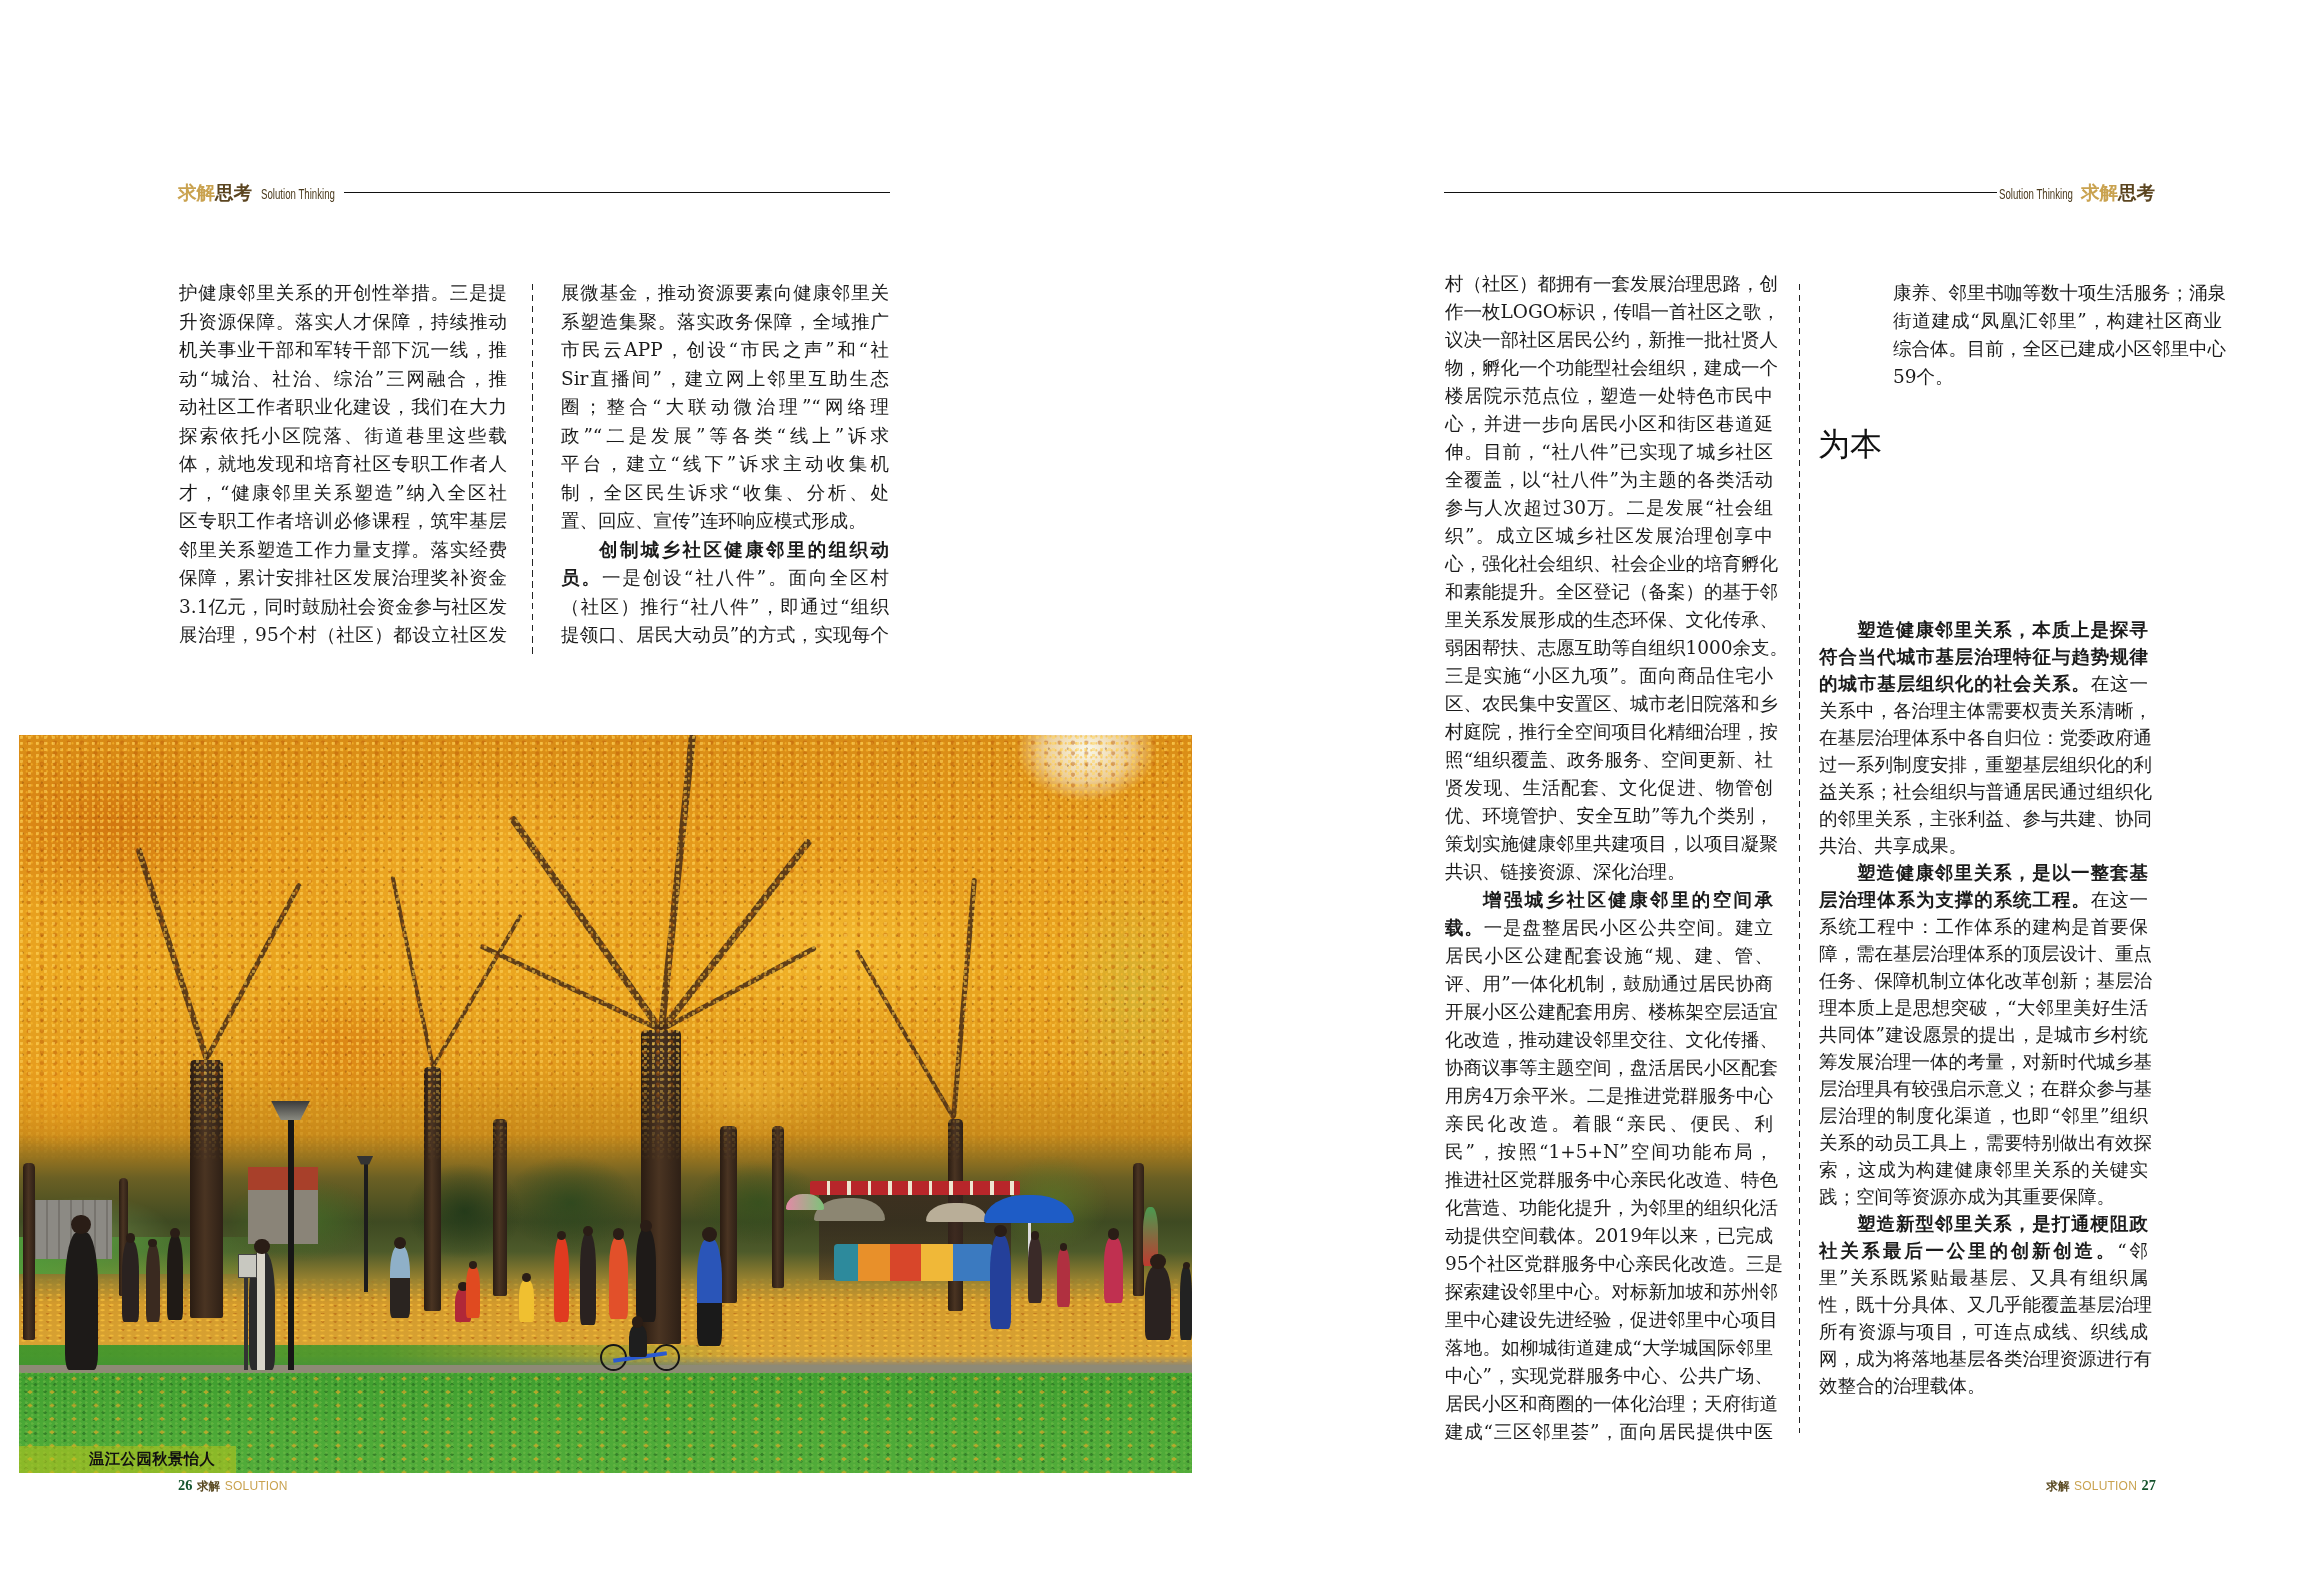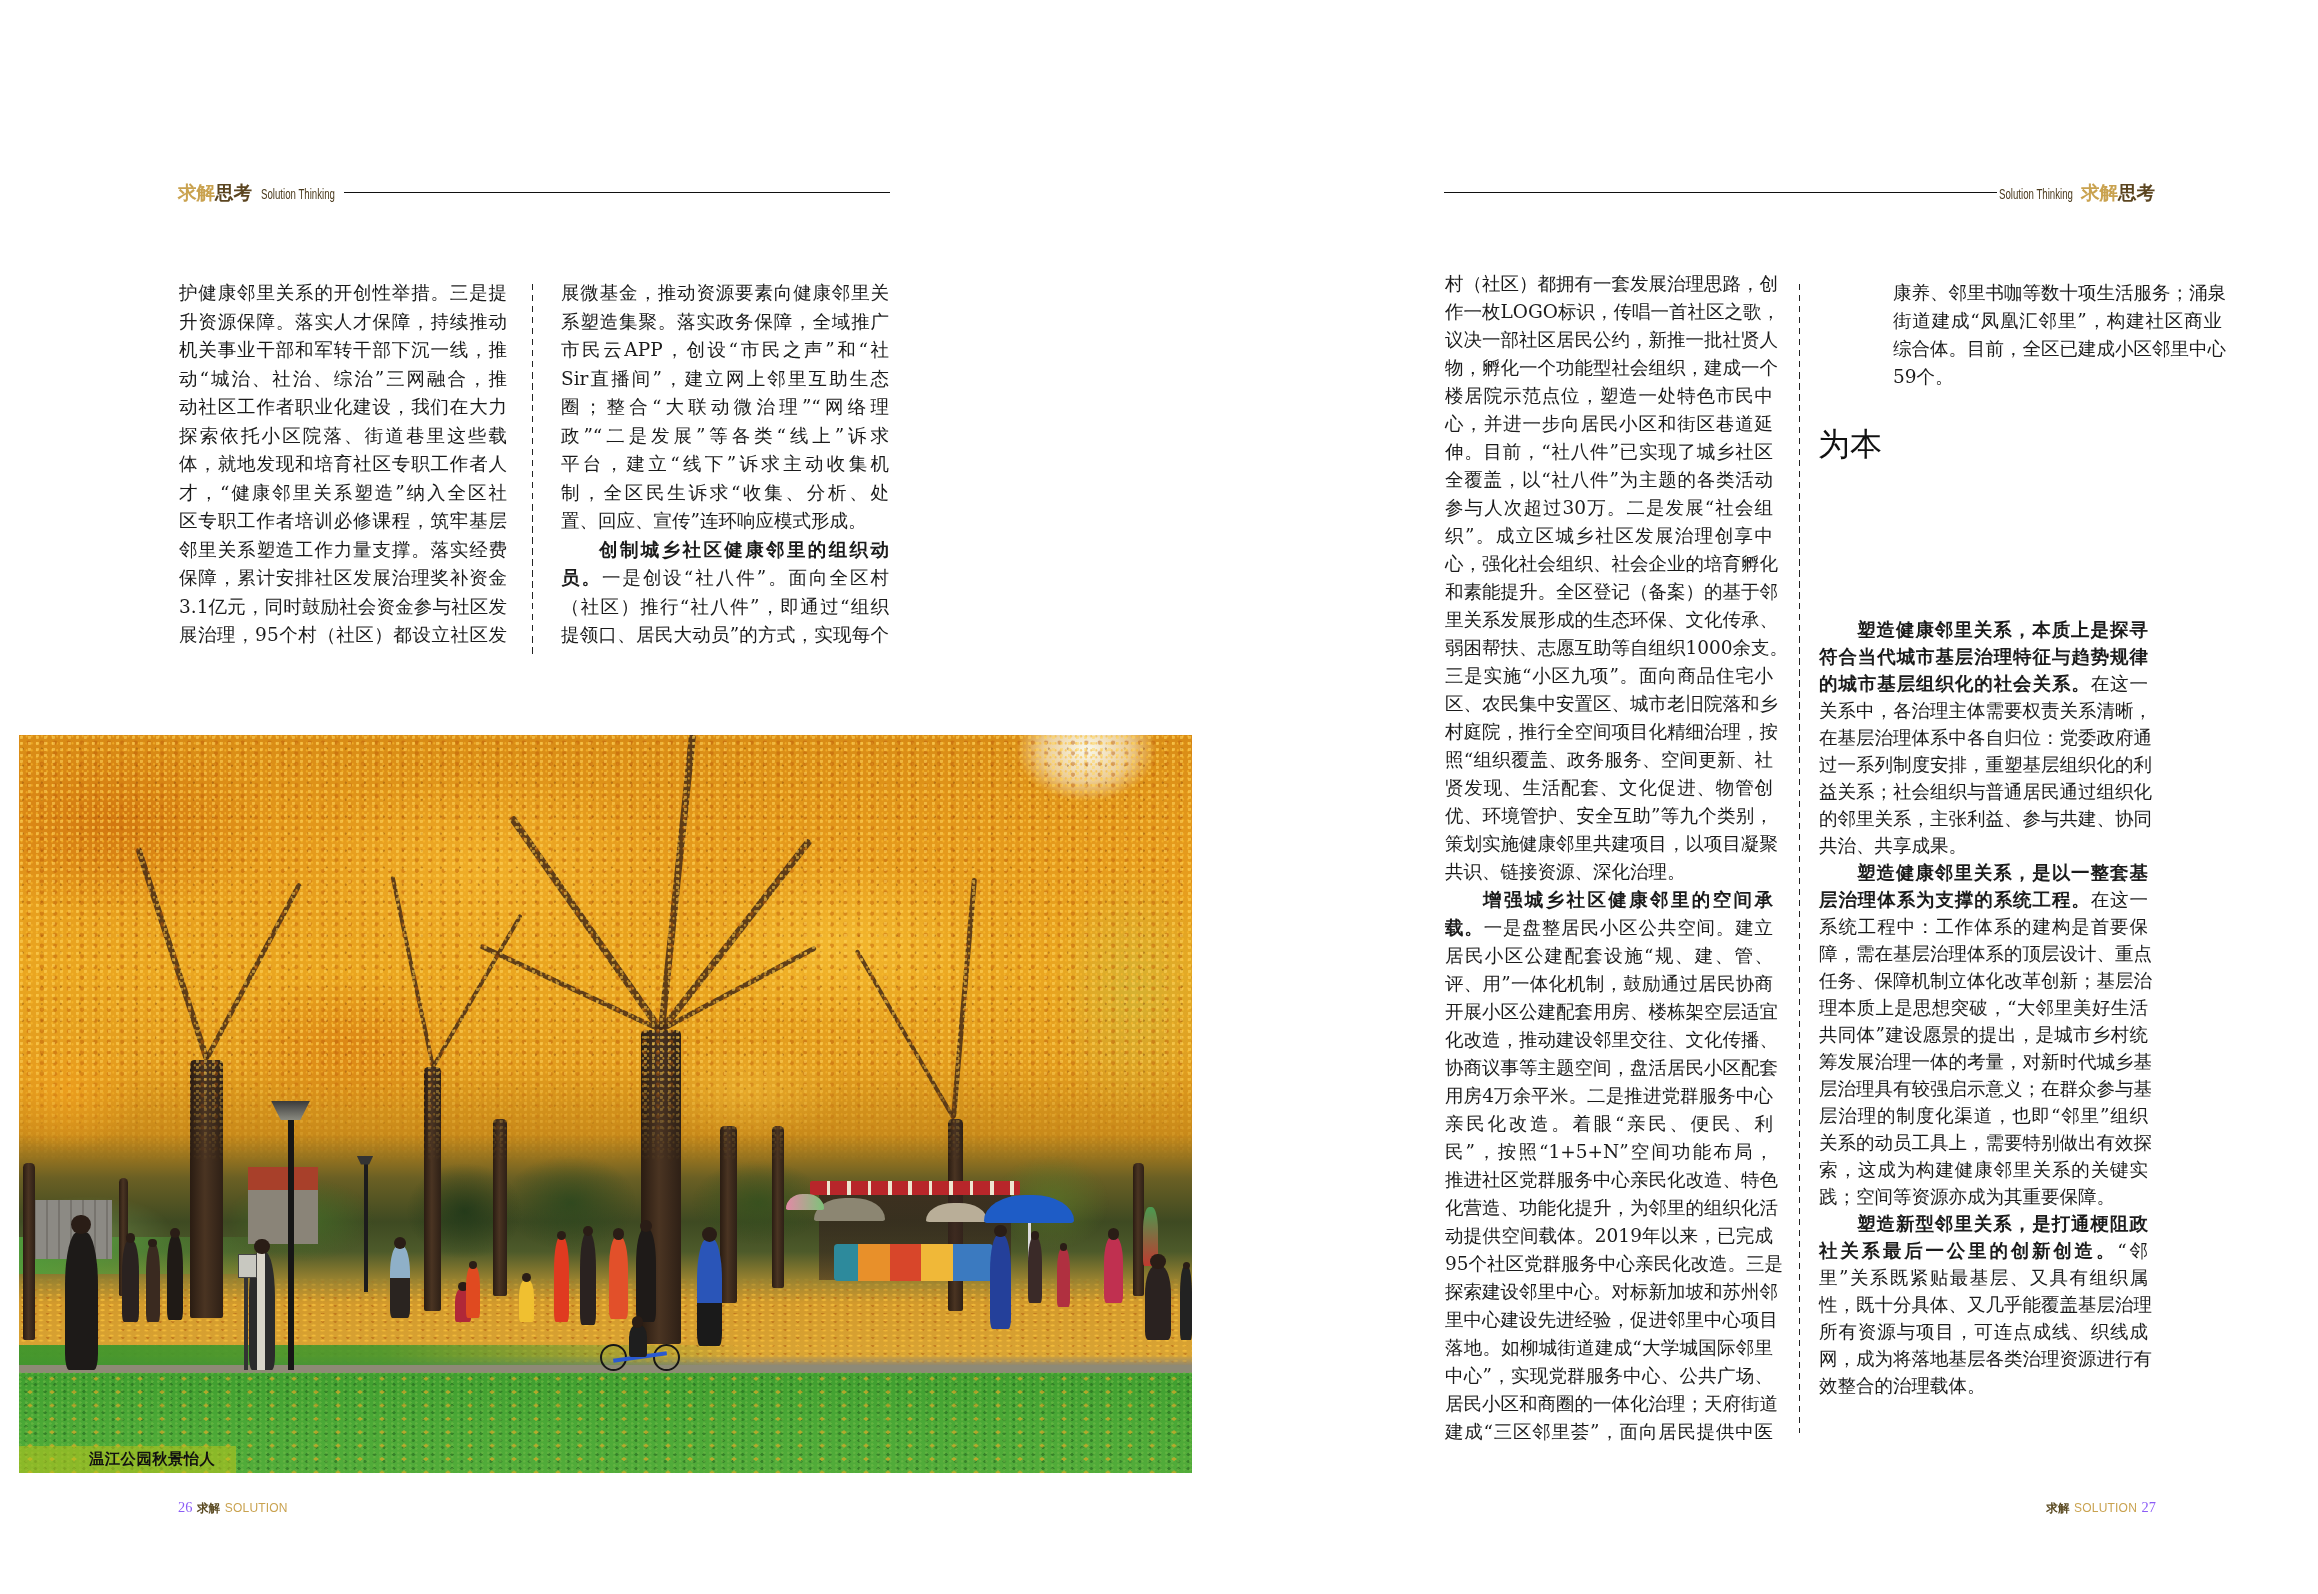--- a/index.html
+++ b/index.html
@@ -25,21 +25,21 @@
   .dash{position:absolute;width:1.4px;
         background:repeating-linear-gradient(to bottom,#222 0 6.5px,transparent 6.5px 11px);}
   .heading{position:absolute;font-family:"DejaVu Sans","Liberation Sans",sans-serif;
            font-size:32px;line-height:49px;color:#111;}
   .heading .hl{white-space:nowrap;text-align:justify;text-align-last:justify;}
   .heading .hl.end{text-align-last:left;}
 
   
   .footer{position:absolute;display:flex;align-items:baseline;gap:4.6px;height:16.7px;
           line-height:16.7px;white-space:nowrap;}
-  .pno{font-family:"Liberation Serif","DejaVu Serif",serif;font-weight:normal;font-size:14.4px;color:#8b5cf6;margin-top:22px;}
+  .pno{font-family:"Liberation Serif","DejaVu Serif",serif;font-weight:bold;font-size:14.4px;color:#14532d;}
   .fcn{font-family:"DejaVu Sans","Liberation Sans",sans-serif;font-weight:bold;font-size:11.6px;color:var(--brown2);}
   .fen{font-family:"Liberation Sans","DejaVu Sans",sans-serif;font-size:12px;color:var(--gold);letter-spacing:0.2px;}
 
   
   .photo{position:absolute;left:0;top:735px;width:1173px;height:738px;overflow:hidden;
     background:
       radial-gradient(ellipse 6% 7% at 91% 2%, rgba(248,248,236,1) 0%, rgba(248,248,236,.6) 60%, transparent 100%),
       radial-gradient(ellipse 20% 18% at 8% 12%, rgba(205,110,12,.75), transparent 70%),
       radial-gradient(ellipse 22% 20% at 40% 18%, rgba(248,190,50,.55), transparent 70%),
       radial-gradient(ellipse 18% 16% at 70% 28%, rgba(250,200,60,.55), transparent 70%),

